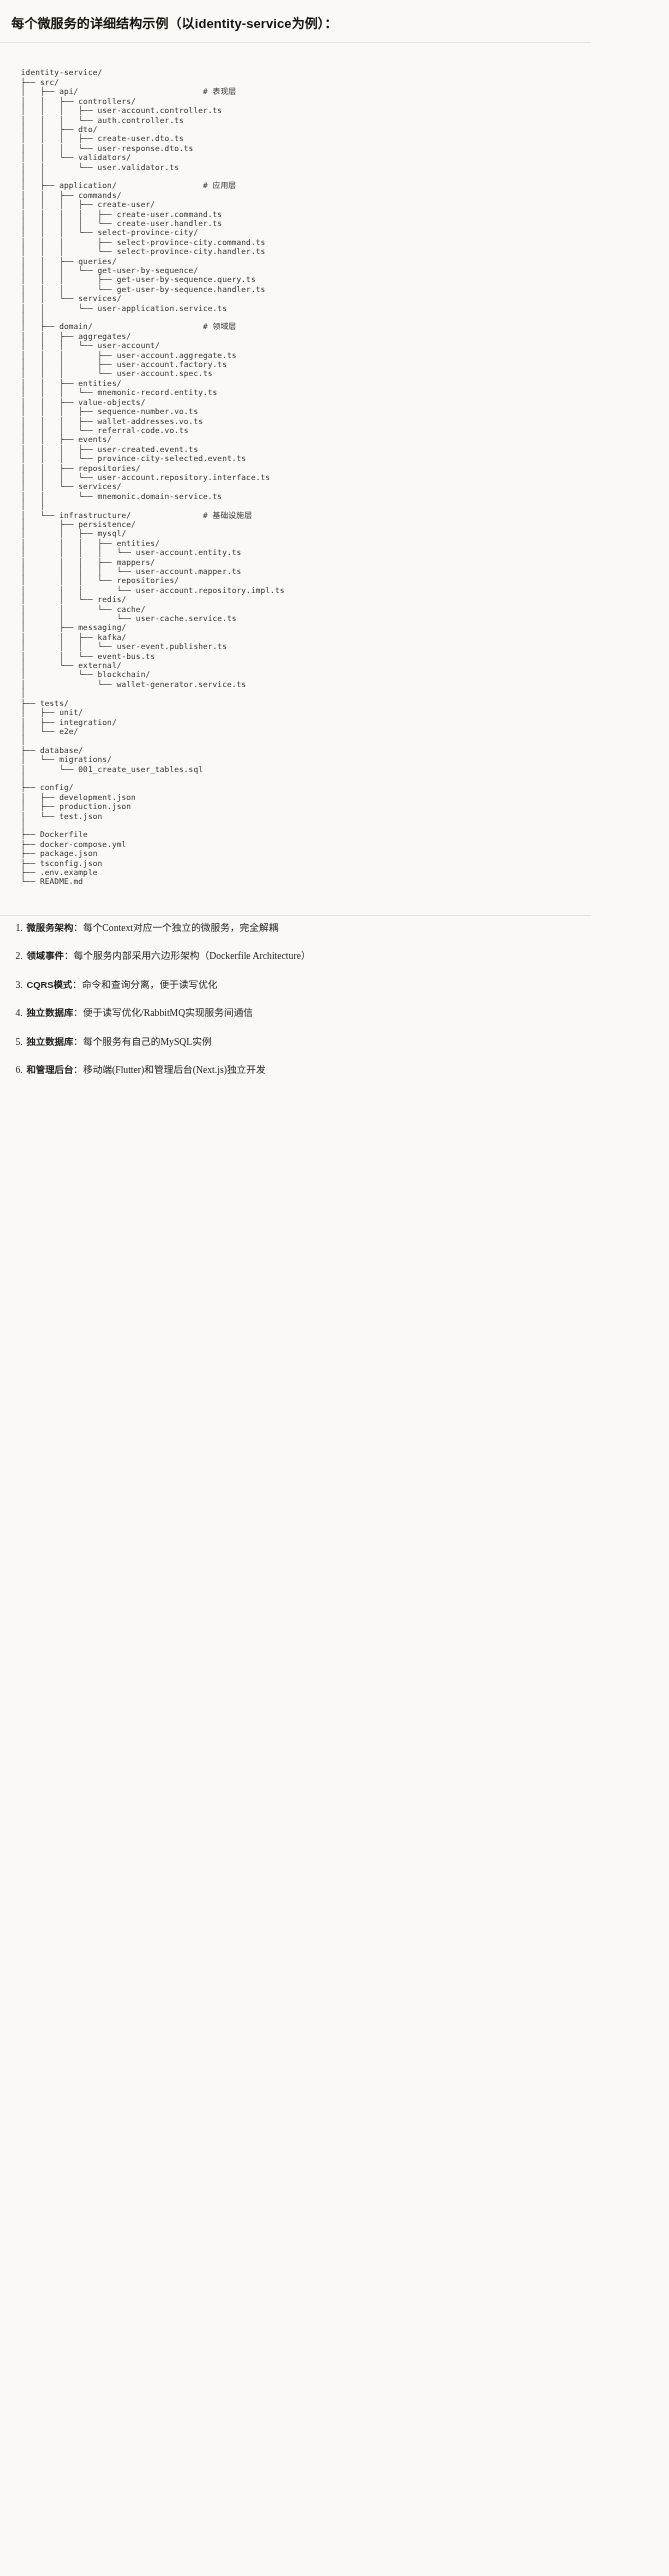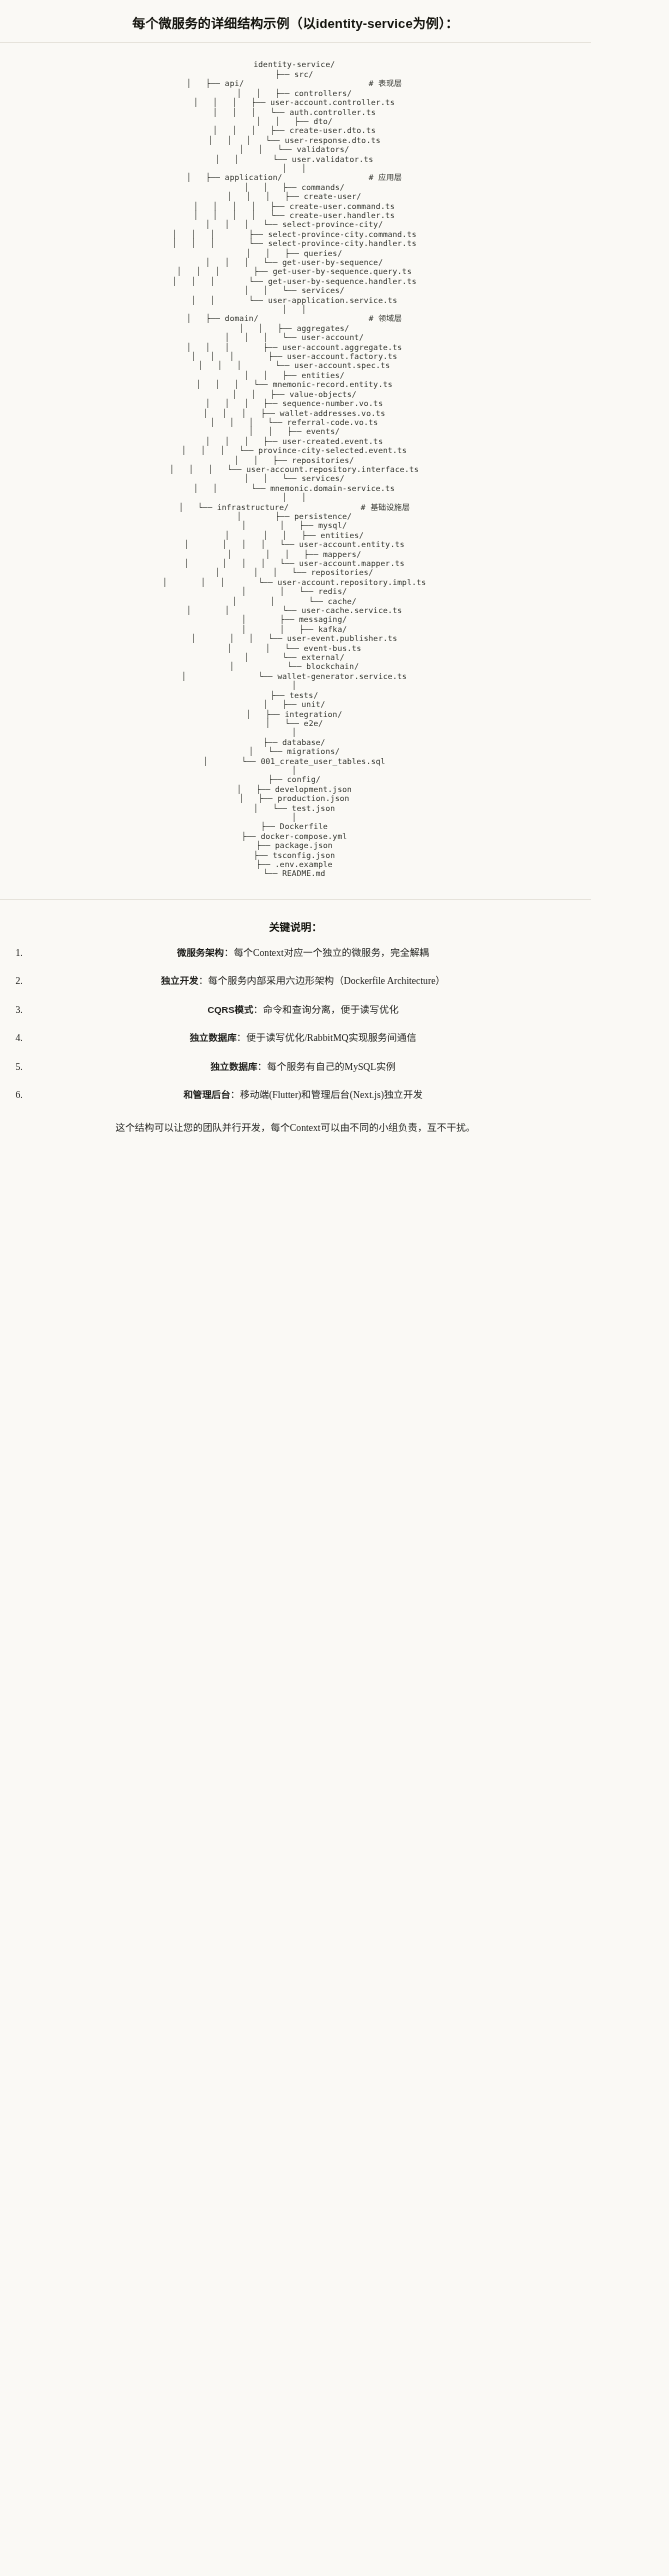--- a/index.html
+++ b/index.html
@@ -12,21 +12,20 @@
     width: 669px;
     font-family: "Liberation Sans", "DejaVu Sans", sans-serif;
     color: #1f1f1c;
     -webkit-font-smoothing: antialiased;
   }
   .page {
     width: 591px;
     box-sizing: border-box;
     padding: 0;
     background: #faf9f5;
-    text-align: center;
   }
   .page-title {
     font-family: "Liberation Sans", "DejaVu Sans", sans-serif;
     font-weight: 700;
     font-size: 13px;
     line-height: 1.5;
     color: #15150f;
     padding: 13.8px 11.3px 8.8px 11.3px;
     margin: 0;
     letter-spacing: 0.1px;
@@ -34,21 +33,21 @@
   .title-rule {
     height: 0.6px;
     background: #e6e3db;
     width: 100%;
     margin: 0 0 0 0;
   }
   .tree-wrap {
     padding: 13.8px 11.3px 6.3px 8.8px;
   }
   pre.tree {
-    margin: 4px;
+    margin: 12px;
     padding: 0;
     font-family: "DejaVu Sans Mono", "Liberation Mono", monospace;
     font-size: 7.8px;
     line-height: 9.4px;
     color: #33352f;
     white-space: pre;
     background: transparent;
     letter-spacing: 0.1px;
     tab-size: 4;
   }
@@ -195,40 +194,38 @@
 ├── docker-compose.yml
 ├── package.json
 ├── tsconfig.json
 ├── .env.example
 └── README.md</pre>
   </div>
 
   <div class="notes-rule"></div>
 
   <div class="notes">
-    <div class="notes-title">关键说明：</div>
 
     <ol class="note-list">
       <li>
         <span class="nb">微服务架构</span><span class="nt">：每个Context对应一个独立的微服务，完全解耦</span>
       </li>
       <li>
-        <span class="nb">独立开发</span><span class="nt">：每个服务内部采用六边形架构（Dockerfile Architecture）</span>
+        <span class="nb">领域事件</span><span class="nt">：每个服务内部采用六边形架构（Dockerfile Architecture）</span>
       </li>
       <li>
         <span class="nb">CQRS模式</span><span class="nt">：命令和查询分离，便于读写优化</span>
       </li>
       <li>
         <span class="nb">独立数据库</span><span class="nt">：便于读写优化/RabbitMQ实现服务间通信</span>
       </li>
       <li>
         <span class="nb">独立数据库</span><span class="nt">：每个服务有自己的MySQL实例</span>
       </li>
       <li>
         <span class="nb">和管理后台</span><span class="nt">：移动端(Flutter)和管理后台(Next.js)独立开发</span>
       </li>
     </ol>
 
-    <p class="closing">这个结构可以让您的团队并行开发，每个Context可以由不同的小组负责，互不干扰。</p>
   </div>
 
 </div>
 
 
 </body></html>

